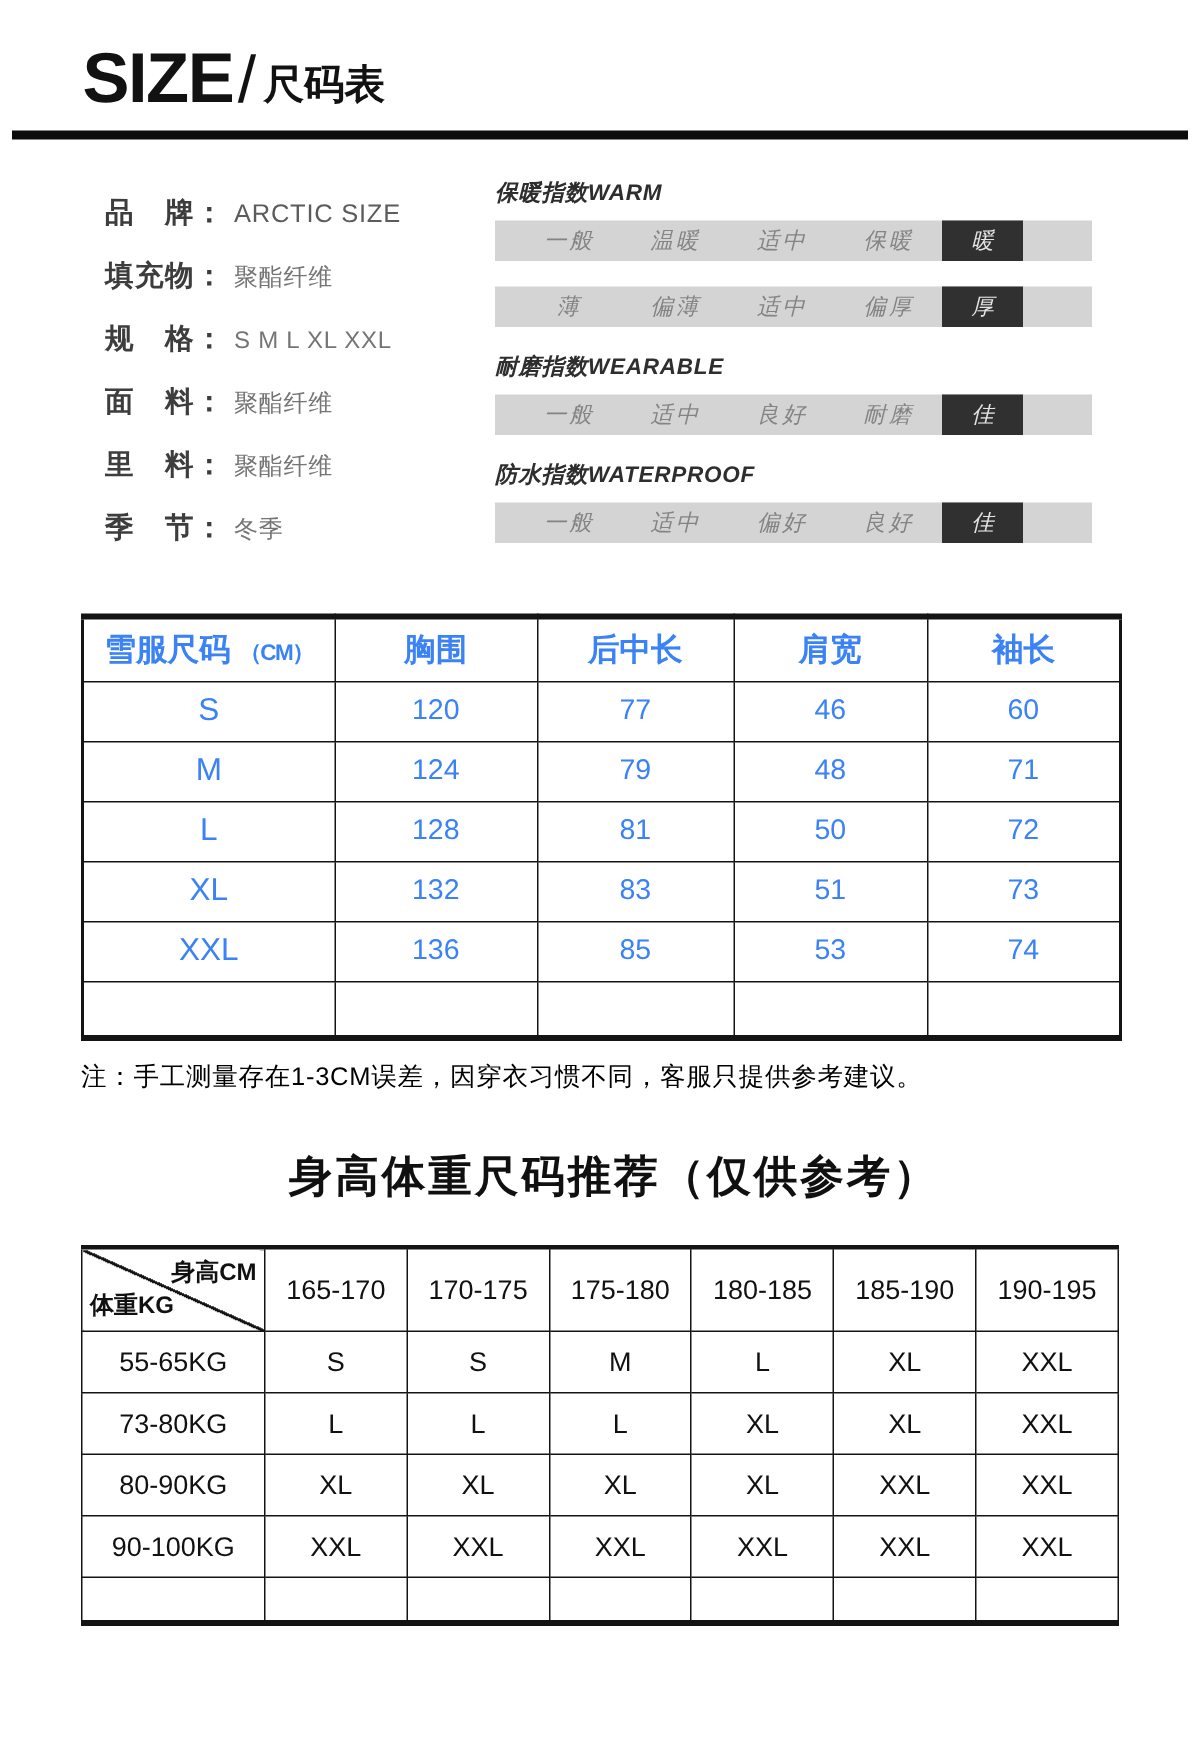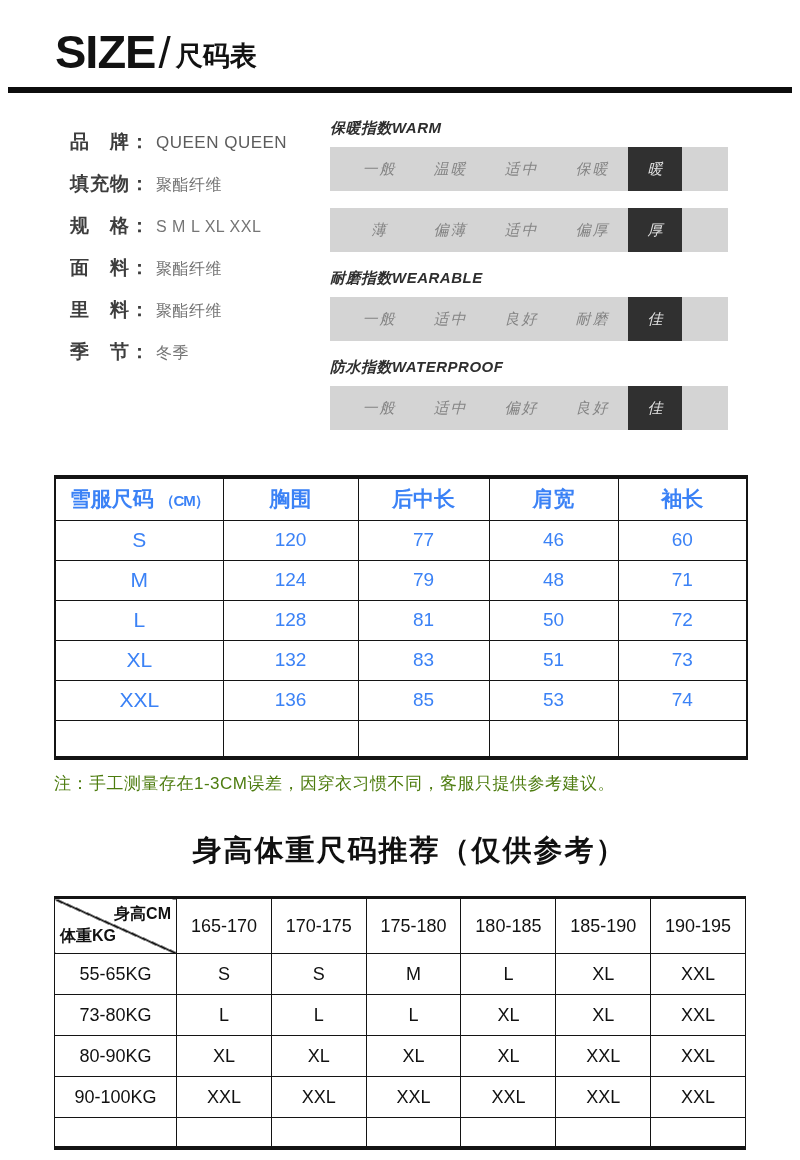--- a/index.html
+++ b/index.html
@@ -38,21 +38,21 @@
   .attr-label {
     font-size: 19px; font-weight: 700; color: #3d3d3d; white-space: pre; letter-spacing: 1px;
   }
   .attr-value { font-size: 16px; color: #757575; margin-left: 6px; letter-spacing: 0.5px; }
   .attr-row.brand .attr-value { font-size: 17px; color: #5c5c5c; }
 
   .index-col { width: 398px; font-style: italic; }
   .index-group { margin-bottom: 17px; }
   .index-title { font-size: 15px; font-weight: 600; color: #2e2e2e; margin-bottom: 9px; letter-spacing: 0.5px; }
   .index-bar {
-    display: flex; align-items: stretch; height: 44px;
+    display: flex; align-items: stretch; height: 27px;
     background: #d4d4d4; padding-left: 14px;
   }
   .index-level {
     flex: 1 1 0; display: flex; align-items: center; justify-content: center;
     font-size: 15px; color: #848484; letter-spacing: 2px;
   }
   .index-level.active {
     flex: 0 0 54px; background: #303030; color: #e4e4e4; letter-spacing: 0;
   }
   .index-end-spacer { flex: 0 0 46px; }
@@ -67,21 +67,21 @@
     border: 1.5px solid #141414; text-align: center; vertical-align: middle;
     font-size: 19px; color: #3b82f6;
   }
   .size-table tr.head td { height: 43px; font-weight: 700; font-size: 21px; }
   .size-table tr.head td .sub { font-size: 15px; font-weight: 600; letter-spacing: -1px; }
   .size-table tr.data td { height: 40px; }
   .size-table tr.data td.size-name { font-size: 21px; }
   .size-table tr.blank td { height: 38px; }
 
   .note {
-    margin: 12px 17px 0 54px; font-size: 17px; font-weight: 500; color: #4d7c0f; letter-spacing: 0.5px;
+    margin: 12px 17px 0 54px; font-size: 17px; font-weight: 500; color: #000000; letter-spacing: 0.5px;
   }
 
   
   .rec-title {
     margin-top: 36px; text-align: center;
     font-size: 29px; font-weight: 700; color: #101010; letter-spacing: 2px; padding-left: 19px;
   }
   .rec-table {
     width: 692px; margin: 25px 54px 0 54px;
     border: 1.5px solid #141414; border-top-width: 3px; border-bottom-width: 4px;
@@ -114,21 +114,21 @@
     <span class="title-sep">/</span>
     <span class="title-zh">尺码表</span>
   </div>
   <div class="divider"></div>
 
   <div class="info-section">
 
     <div class="attr-col">
       <div class="attr-row brand">
         <span class="attr-label">品　牌：</span>
-        <span class="attr-value">QUEEN QUEEN</span>
+        <span class="attr-value">ARCTIC SIZE</span>
       </div>
       <div class="attr-row">
         <span class="attr-label">填充物：</span>
         <span class="attr-value">聚酯纤维</span>
       </div>
       <div class="attr-row">
         <span class="attr-label">规　格：</span>
         <span class="attr-value">S M L XL XXL</span>
       </div>
       <div class="attr-row">

